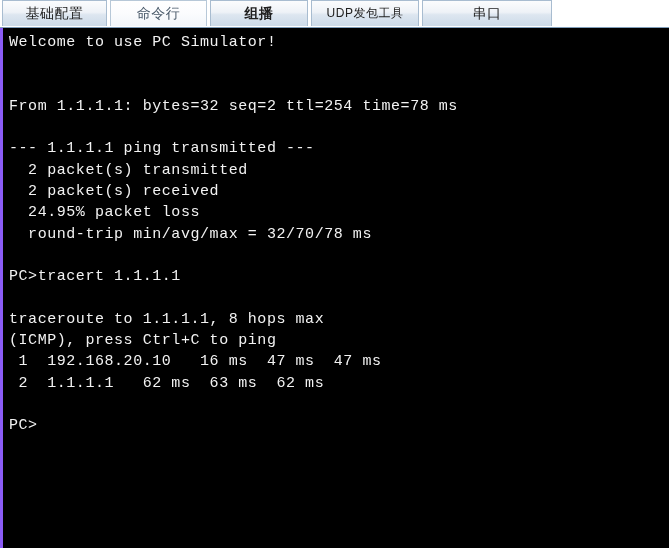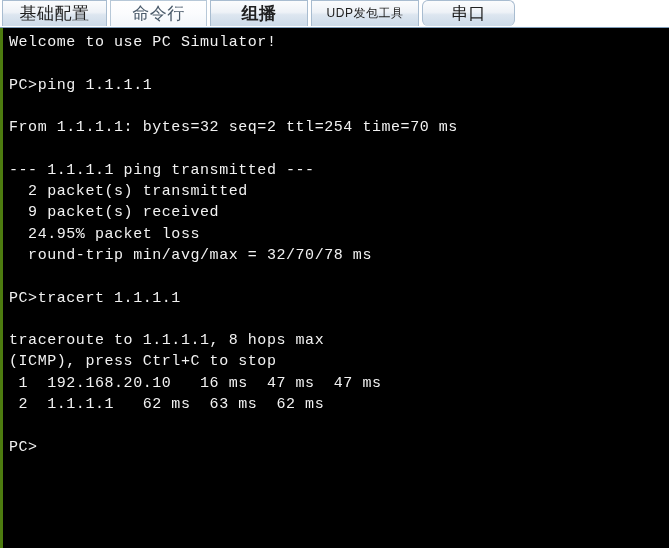--- a/index.html
+++ b/index.html
@@ -39,47 +39,47 @@
   .tab {
     height: 26px;
     box-sizing: border-box;
     margin-right: 3px;
     border: 1px solid #a8bcd0;
     border-bottom: none;
     display: flex;
     align-items: center;
     justify-content: center;
     font-family: "Liberation Sans", "DejaVu Sans", sans-serif;
-    font-size: 17px;
+    font-size: 14px;
     color: #202020;
     background: linear-gradient(to bottom, #fbfcfd 0%, #eef2f7 45%, #dde6f0 55%, #cddbe9 100%);
     user-select: none;
     white-space: nowrap;
     letter-spacing: 0.5px;
   }
   .tab.active {
     background: linear-gradient(to bottom, #ffffff 0%, #fbfcfe 50%, #f2f6fa 100%);
     color: #4a5a6a;
     border-color: #b7c8d8;
   }
   .tab.t0 { width: 105px; }
   .tab.t1 { width: 97px; font-family: Liberation Serif, serif; }
   .tab.t2 { width: 98px; font-weight: bold; }
   .tab.t3 { width: 108px; font-size: 12px; }
-  .tab.t4 { width: 93px; border-radius: 6px; }
+  .tab.t4 { width: 130px; }
 
   
   #terminal {
     position: absolute;
     left: 0;
     top: 28px;
     width: 669px;
     height: 520px;
     background: #000000;
-    border-left: 3px solid #4d7c0f;
+    border-left: 3px solid #8b5cf6;
     border-right: 0;
     box-sizing: border-box;
     overflow: hidden;
   }
   #terminal-inner {
     padding: 4px 0 0 6px;
   }
   .line {
     font-family: "Liberation Mono", "DejaVu Sans Mono", monospace;
     font-size: 15px;
@@ -111,34 +111,33 @@
     </div>
     <div class="tab t4">
       <span>串口</span>
     </div>
   </div>
 
   <div id="terminal">
     <div id="terminal-inner">
         <div class="line">Welcome to use PC Simulator!</div>
         <div class="line blank"> </div>
-        <div class="line">PC&gt;ping 1.1.1.1</div>
         <div class="line blank"> </div>
-        <div class="line">From 1.1.1.1: bytes=32 seq=2 ttl=254 time=70 ms</div>
+        <div class="line">From 1.1.1.1: bytes=32 seq=2 ttl=254 time=78 ms</div>
         <div class="line blank"> </div>
         <div class="line">--- 1.1.1.1 ping transmitted ---</div>
         <div class="line">  2 packet(s) transmitted</div>
-        <div class="line">  9 packet(s) received</div>
+        <div class="line">  2 packet(s) received</div>
         <div class="line">  24.95% packet loss</div>
         <div class="line">  round-trip min/avg/max = 32/70/78 ms</div>
         <div class="line blank"> </div>
         <div class="line">PC&gt;tracert 1.1.1.1</div>
         <div class="line blank"> </div>
         <div class="line">traceroute to 1.1.1.1, 8 hops max</div>
-        <div class="line">(ICMP), press Ctrl+C to stop</div>
+        <div class="line">(ICMP), press Ctrl+C to ping</div>
         <div class="line"> 1  192.168.20.10   16 ms  47 ms  47 ms</div>
         <div class="line"> 2  1.1.1.1   62 ms  63 ms  62 ms</div>
         <div class="line blank"> </div>
         <div class="line">PC&gt;</div>
       </div>
   </div>
 
 </div>
 
 </body></html>

